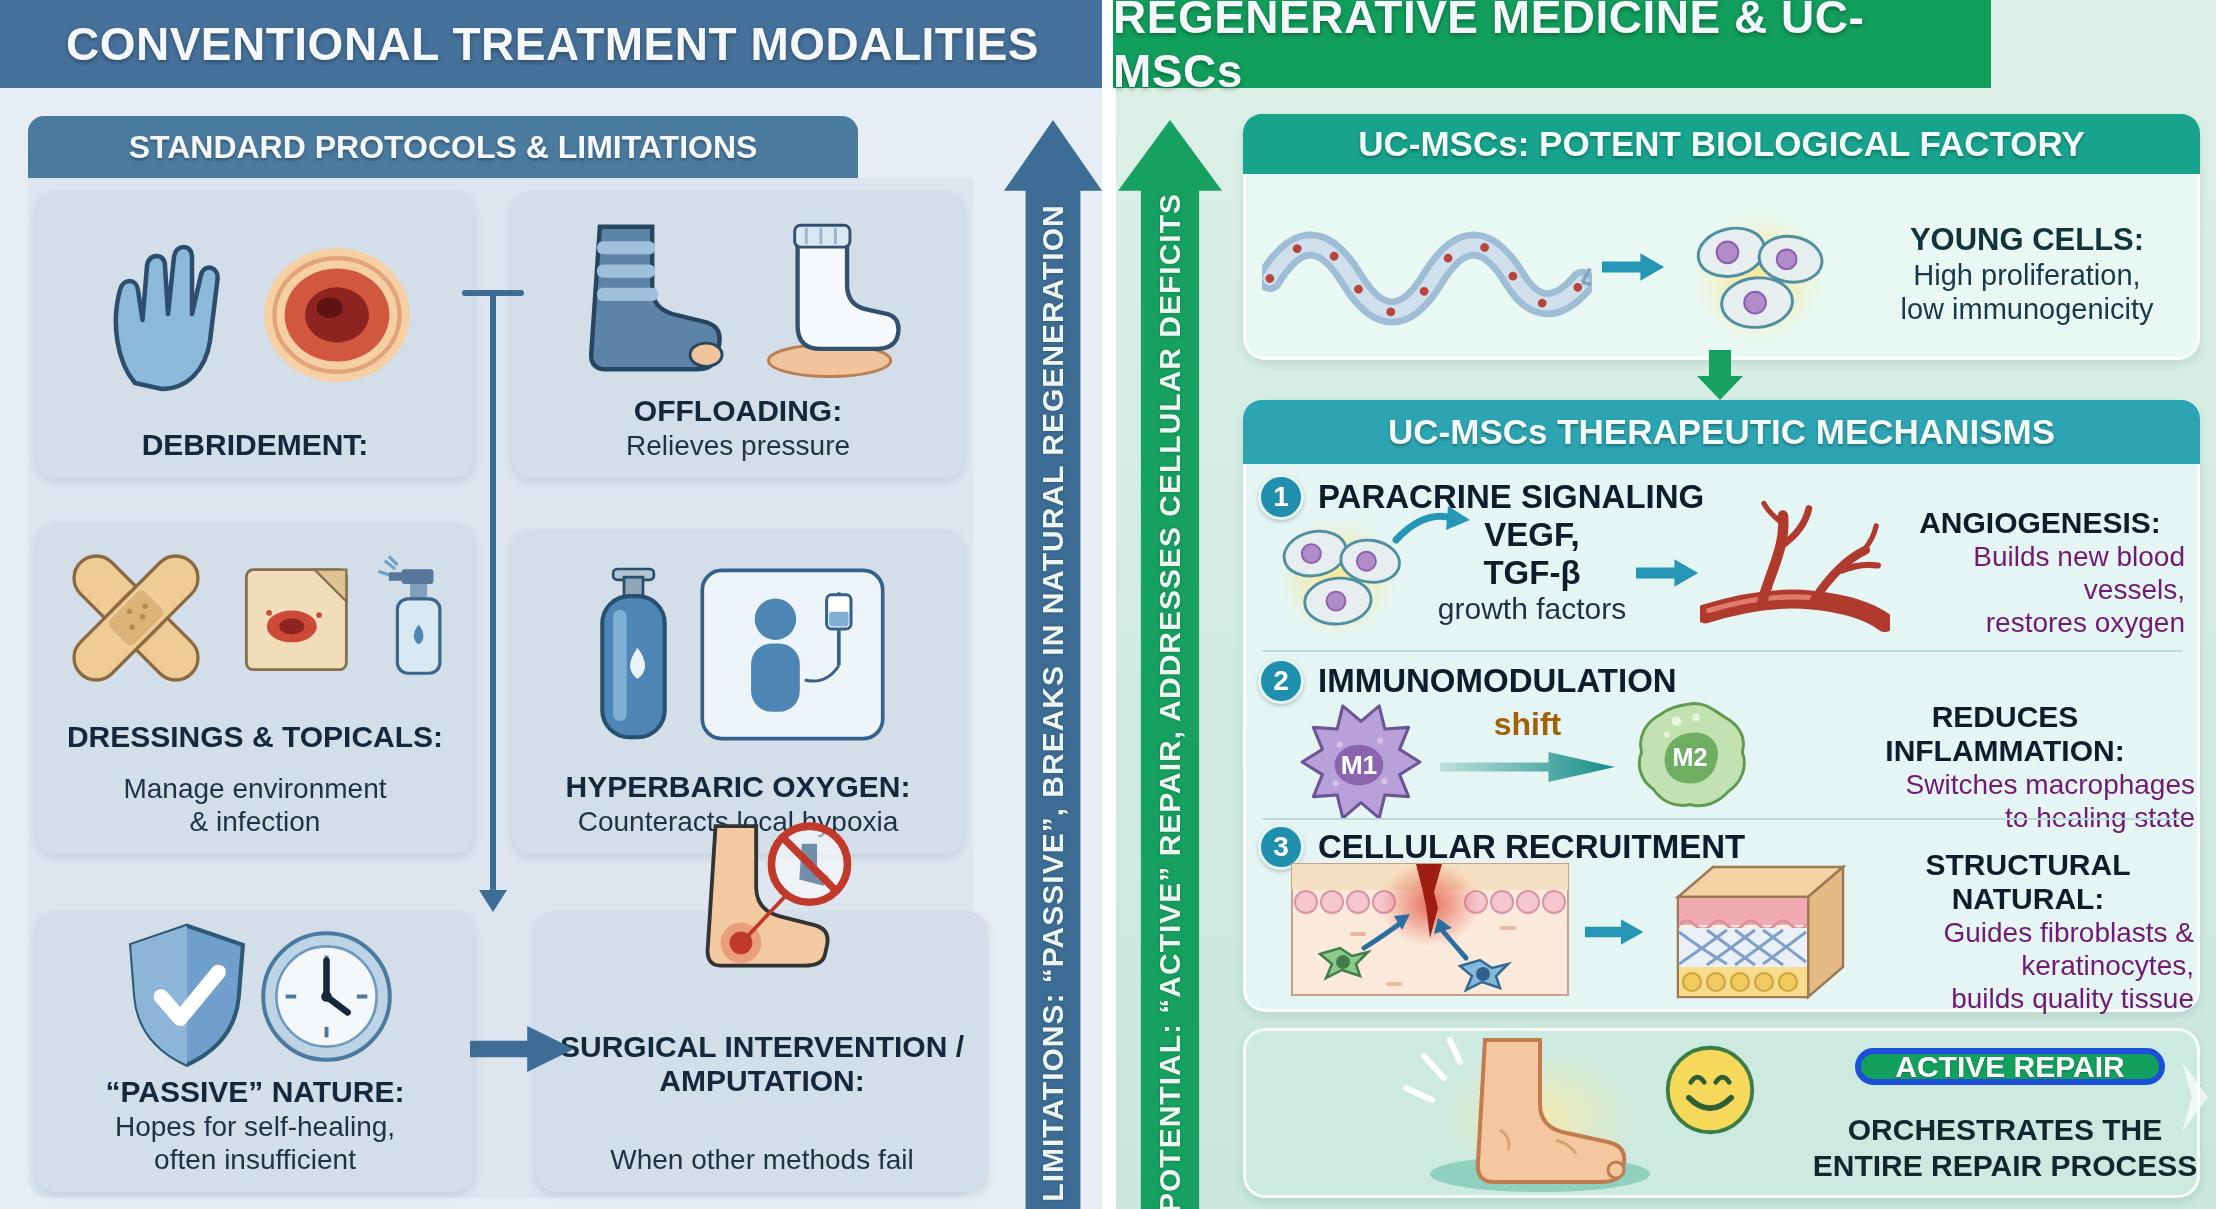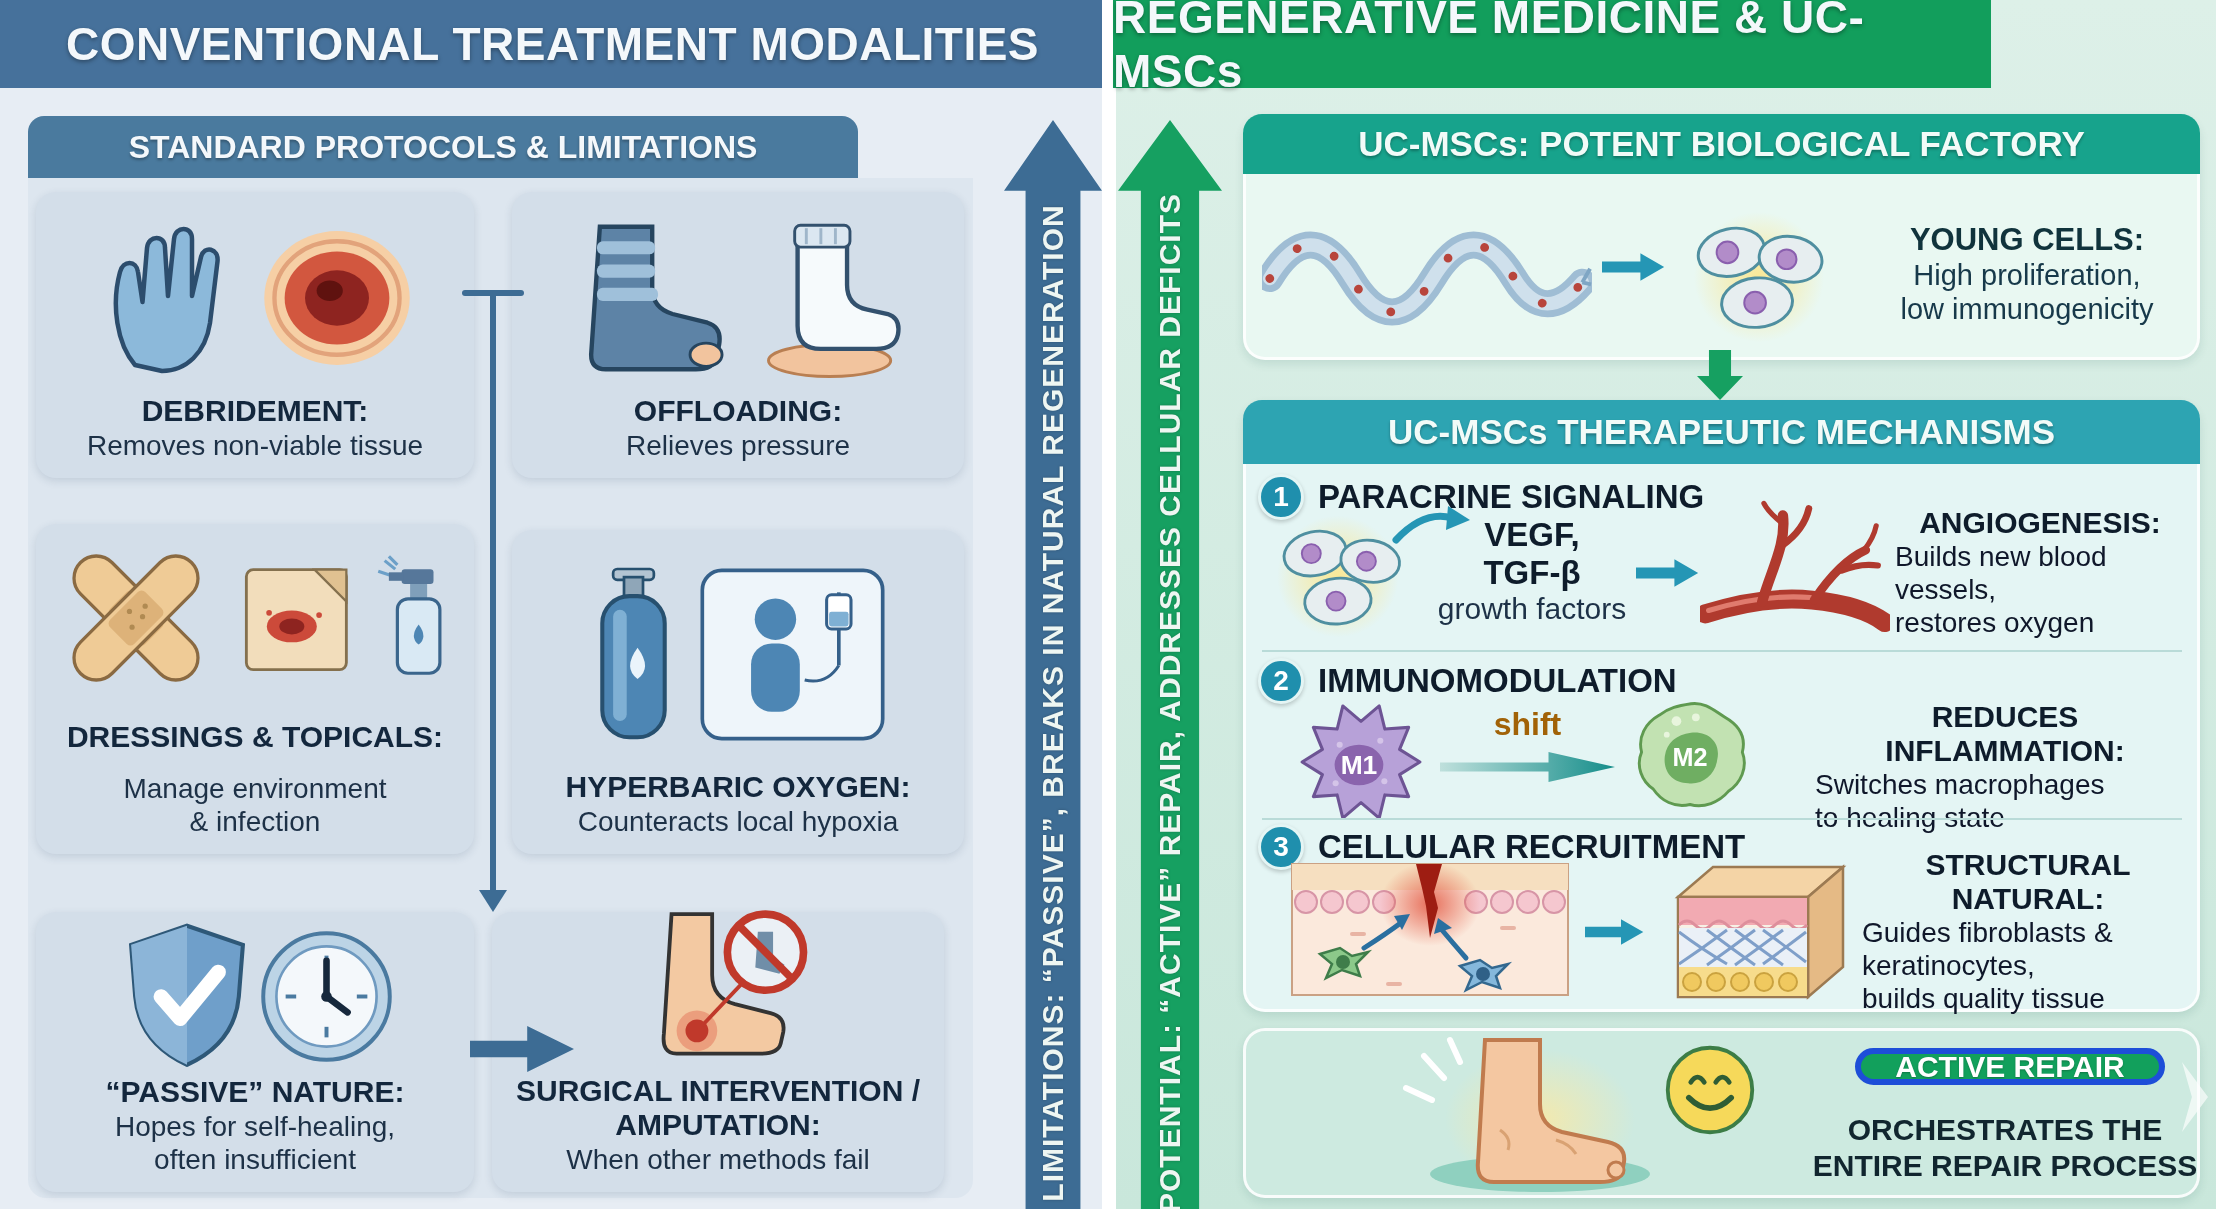--- a/index.html
+++ b/index.html
@@ -27,21 +27,21 @@
   .card{background:var(--card-bg,#d3dee9);border-radius:20px;box-shadow:0 3px 8px rgba(40,70,100,.15);
     display:flex;flex-direction:column;align-items:center;justify-content:flex-end;padding:10px 8px 16px;}
   .card-icons{flex:1;display:flex;align-items:center;justify-content:center;gap:14px;width:100%;}
   .card-title{font-weight:bold;font-size:30px;text-align:center;color:#13273d;line-height:1.12;}
   .card-desc{font-size:28px;text-align:center;color:#1d3147;line-height:1.16;margin-top:2px;}
   .c1{left:36px;top:192px;width:438px;height:286px;}
   .c2{left:512px;top:192px;width:452px;height:286px;}
   .c3{left:36px;top:524px;width:438px;height:330px;gap:17px;}
   .c4{left:512px;top:530px;width:452px;height:324px;}
   .c5{left:36px;top:912px;width:438px;height:280px;}
-  .c6{left:492px;top:912px;width:452px;height:280px;}
+  .c6{left:536px;top:912px;width:452px;height:280px;gap:44px;}
   .conn-h{left:462px;top:290px;width:62px;height:6px;background:var(--blue-arrow,#3d6c94);border-radius:3px;}
   .conn-v{left:490px;top:292px;width:6px;height:600px;background:var(--blue-arrow,#3d6c94);}
   .conn-head{left:479px;top:890px;width:0;height:0;border-left:14px solid transparent;
     border-right:14px solid transparent;border-top:22px solid var(--blue-arrow,#3d6c94);}
   .row-arrow{left:470px;top:1026px;width:104px;height:46px;background:var(--blue-arrow,#3d6c94);z-index:3;
     clip-path:polygon(0 32%,55% 32%,55% 0,100% 50%,55% 100%,55% 68%,0 68%);}
   
   .varrow{z-index:2;clip-path:polygon(50% 0%,100% 6.5%,78% 6.5%,78% 100%,22% 100%,22% 6.5%,0% 6.5%);}
   .varrow-blue{left:1004px;top:120px;width:98px;height:1089px;background:var(--blue-arrow,#3d6c94);}
   .varrow-green{left:1118px;top:120px;width:104px;height:1089px;background:var(--green-arrow,#16a061);}
@@ -64,21 +64,21 @@
   .mech-box{left:1243px;top:400px;width:957px;height:612px;background:#e4f5f4;}
   .mech-header{left:1243px;top:400px;width:957px;height:64px;background:var(--mech-header-bg,#2da4b2);}
   .mech-badge{width:46px;height:46px;border-radius:50%;background:var(--badge-bg,#1f8fad);color:#fff;
     font-weight:bold;font-size:28px;display:flex;align-items:center;justify-content:center;z-index:2;
     border:3px solid #e4f5f4;box-shadow:0 2px 4px rgba(0,0,0,.2);}
   .mech-title{font-weight:bold;font-size:33px;color:#0e1c2b;z-index:2;}
   .mech-divider{left:1262px;width:920px;height:2px;background:#b9dbd8;z-index:2;}
   .factors-bold{font-weight:bold;font-size:33px;color:#0e1c2b;text-align:center;line-height:1.15;}
   .factors-plain{font-size:30px;color:#1d3147;text-align:center;}
   .result-title{font-weight:bold;font-size:30px;color:#0e1c2b;text-align:center;}
-  .result-desc{font-size:28px;color:#0f172a;text-align:left;line-height:1.18;}
+  .result-desc{font-size:28px;color:#701a75;text-align:right;line-height:1.18;}
   .shift-label{font-size:32px;color:#a16207;text-align:center;font-weight:bold;}
   .shift-arrow{left:1440px;top:752px;width:175px;height:30px;z-index:2;
     background:linear-gradient(90deg,#bfe0dc,#148d8a);
     clip-path:polygon(0 35%,62% 35%,62% 0,100% 50%,62% 100%,62% 65%,0 65%);}
   .outcome-box{left:1243px;top:1028px;width:957px;height:170px;background:#cdeae0;}
   .pill{left:1855px;top:1048px;width:310px;height:37px;background:var(--pill-bg,#12a05c);border-radius:28px;
     border:6px solid #1d4ed8;display:flex;align-items:center;justify-content:center;color:#fff;
     font-weight:bold;font-size:30px;z-index:2;text-shadow:0 1px 2px rgba(0,0,0,.25);}
   .outcome-desc{left:1810px;top:1112px;width:390px;text-align:center;font-weight:bold;font-size:30px;
     color:#11262f;line-height:1.2;z-index:2;}
@@ -107,21 +107,20 @@
       </svg>
       <svg width="160" height="160" viewBox="0 0 110 110">
         <ellipse cx="55" cy="55" rx="50" ry="46" fill="#f6cfa5"></ellipse>
         <ellipse cx="55" cy="55" rx="43" ry="39" fill="none" stroke="#e2a37b" stroke-width="3"></ellipse>
         <ellipse cx="55" cy="55" rx="36" ry="32" fill="#d2573f"></ellipse>
         <ellipse cx="55" cy="55" rx="22" ry="19" fill="#8e2420"></ellipse>
         <ellipse cx="50" cy="50" rx="9" ry="7" fill="#5f120f"></ellipse>
       </svg>
     </div>
     <div class="card-title txt">DEBRIDEMENT:</div>
-    <div class="card-desc txt">Removes non-viable tissue</div>
   </div>
 
   <div class="abs card c2">
     <div class="card-icons">
       <svg width="175" height="160" viewBox="0 0 120 110">
         <path d="M30,6 L66,6 L66,48 Q66,62 80,66 L104,72 Q114,75 112,87 L110,96 Q108,104 96,104 L34,104 Q24,104 24,94 Z" fill="#5d83a6" stroke="#26455f" stroke-width="3"></path>
         <rect x="28" y="16" width="40" height="9" rx="4" fill="#9fc0da"></rect>
         <rect x="28" y="32" width="40" height="9" rx="4" fill="#9fc0da"></rect>
         <rect x="28" y="48" width="42" height="9" rx="4" fill="#9fc0da"></rect>
         <ellipse cx="103" cy="94" rx="11" ry="8" fill="#f2c49e" stroke="#26455f" stroke-width="2"></ellipse>

